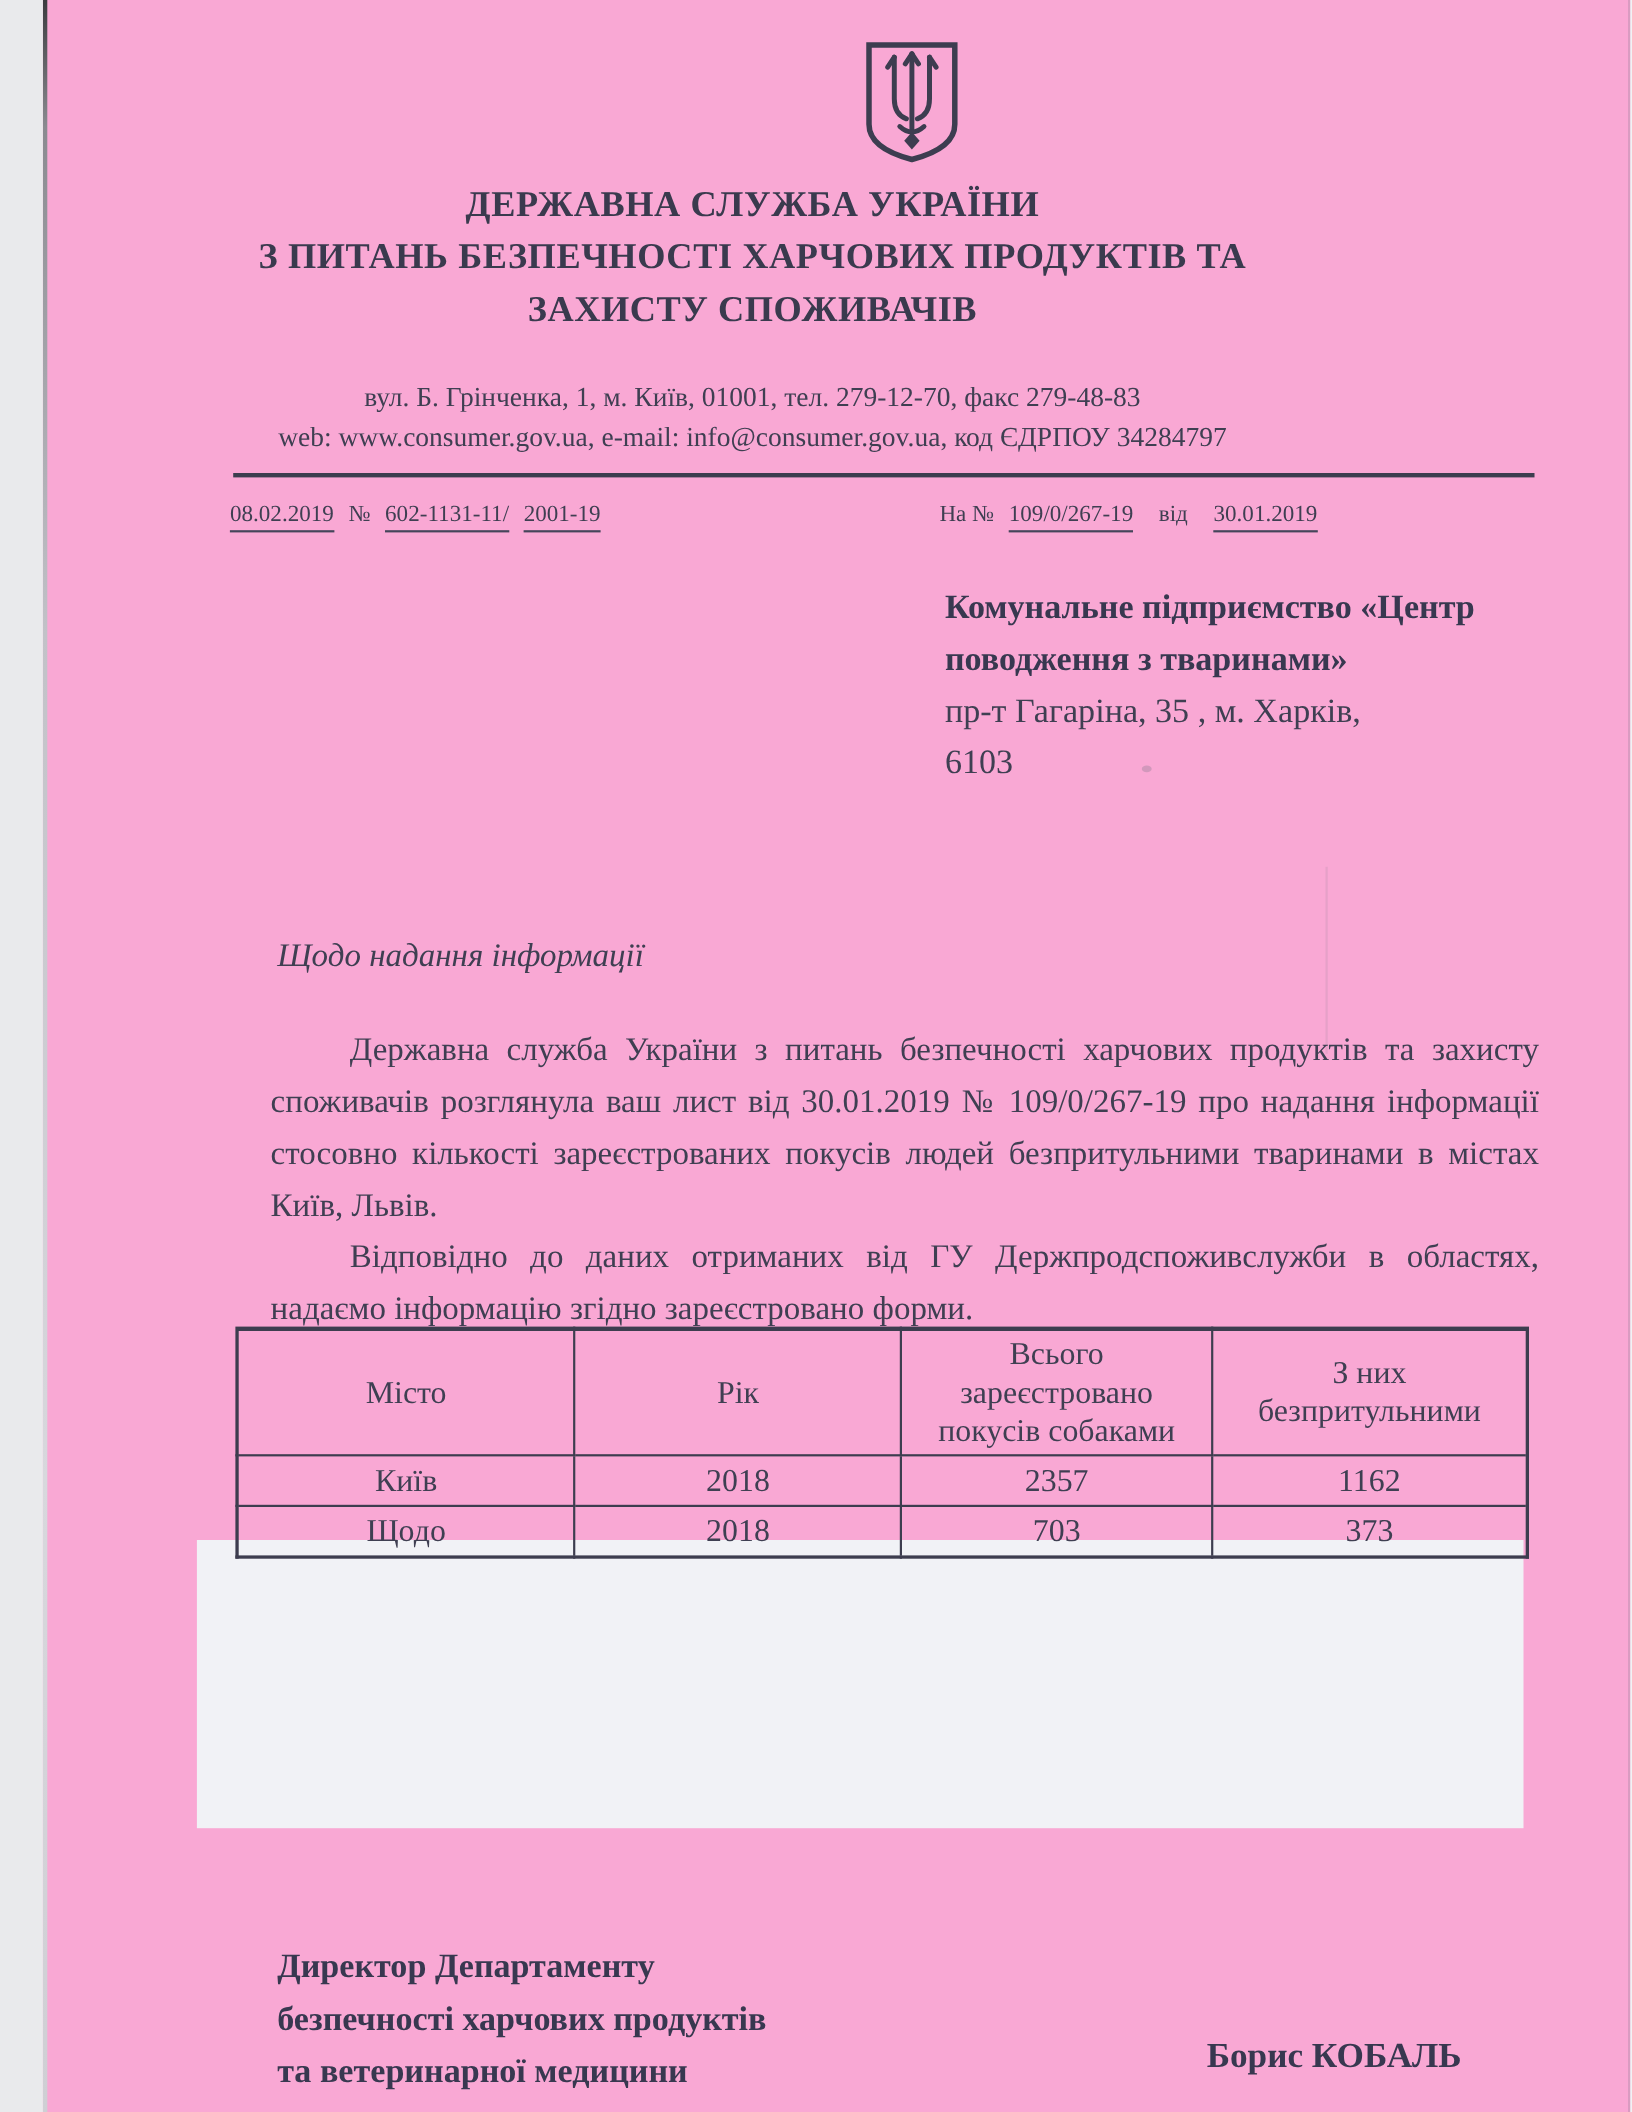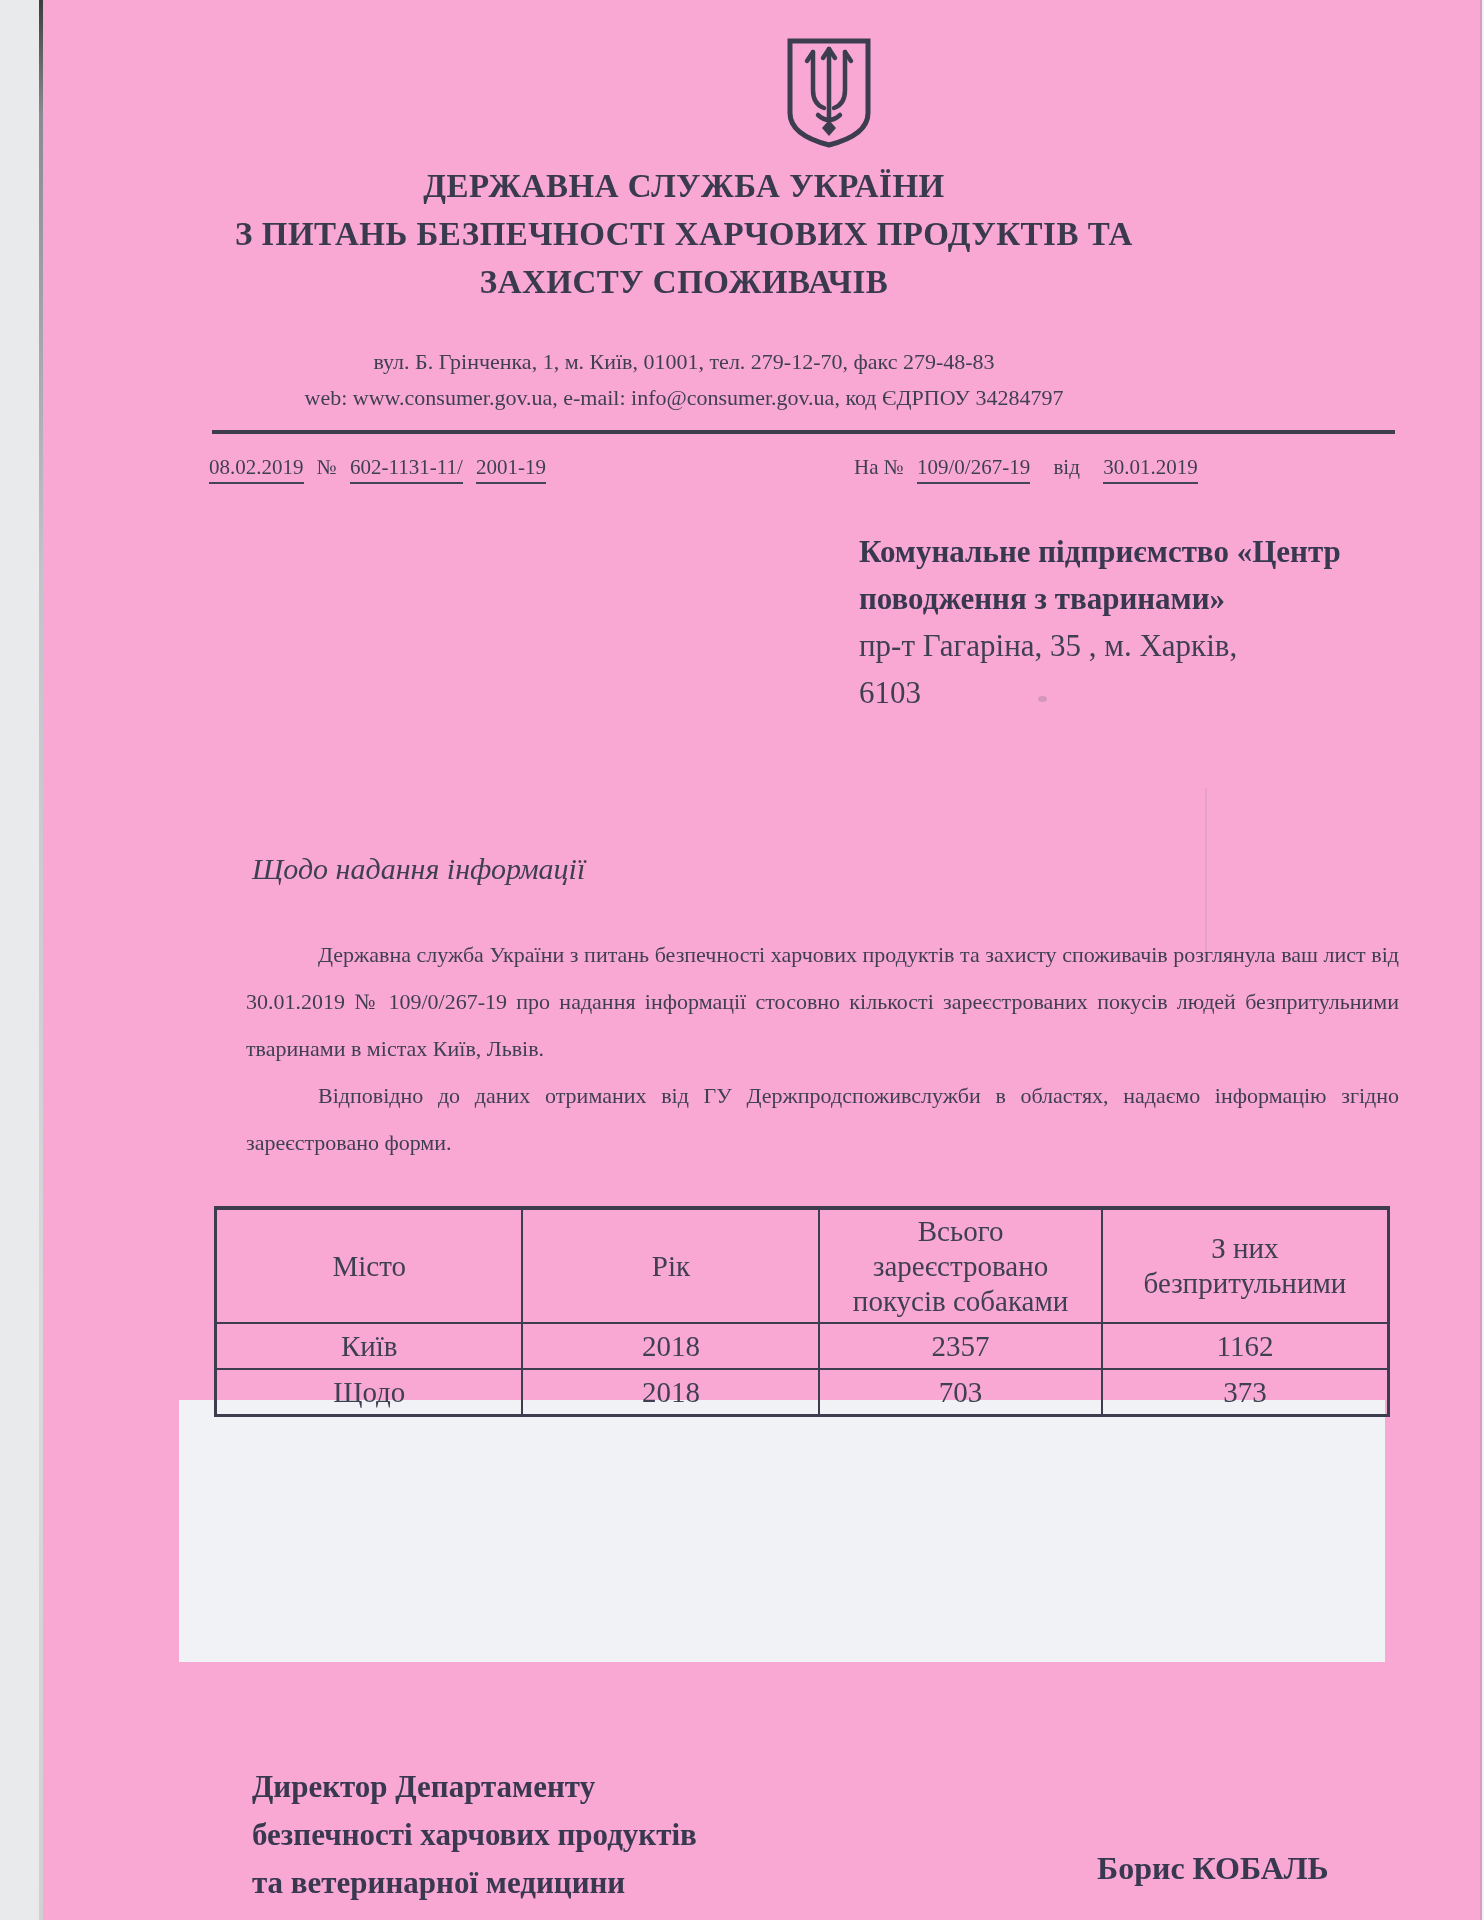--- a/index.html
+++ b/index.html
@@ -39,39 +39,39 @@
   }
   
   .emblem{position:absolute;left:744px;top:36px;width:92px;height:116px;}
   .org-header{
     position:absolute;left:150px;top:162px;width:990px;
     text-align:center;font-weight:bold;font-size:33px;line-height:48px;
     color:#3a3a4e;letter-spacing:.5px;
   }
   .org-address{
     position:absolute;left:150px;top:344px;width:990px;
-    text-align:center;font-size:22px;line-height:36px;
+    text-align:center;font-size:25px;line-height:36px;
   }
   .rule{
     position:absolute;left:173px;top:430px;width:1183px;height:4px;
     background:#3d3d4f;
   }
   
   .ref-row{position:absolute;left:170px;top:455px;width:1200px;font-size:21px;}
   .ref-right{position:absolute;left:645px;top:0;}
   .u{border-bottom:2px solid #45455a;padding-bottom:3px;}
   .sp-l{margin-left:18px;} .sp-s{margin-left:8px;}
   
   .recipient{position:absolute;left:820px;top:528px;width:560px;font-size:31px;line-height:47px;}
   .recipient .bold{font-weight:bold;color:#383850;}
   
   .subject{position:absolute;left:213px;top:852px;font-size:30px;font-style:italic;}
   .body-text{
     position:absolute;left:207px;top:931px;width:1153px;
-    font-size:22px;line-height:47px;text-align:justify;
+    font-size:30px;line-height:47px;text-align:justify;
   }
   .body-text p{margin:0;text-indent:72px;}
   
   .data-table{
     position:absolute;left:175px;top:1206px;width:1176px;
     border-collapse:collapse;font-size:29px;color:#3f3f52;
     border:3px solid #3d3d4f;border-top-width:4px;
   }
   .data-table th,.data-table td{
     border:2px solid #3d3d4f;text-align:center;vertical-align:middle;

